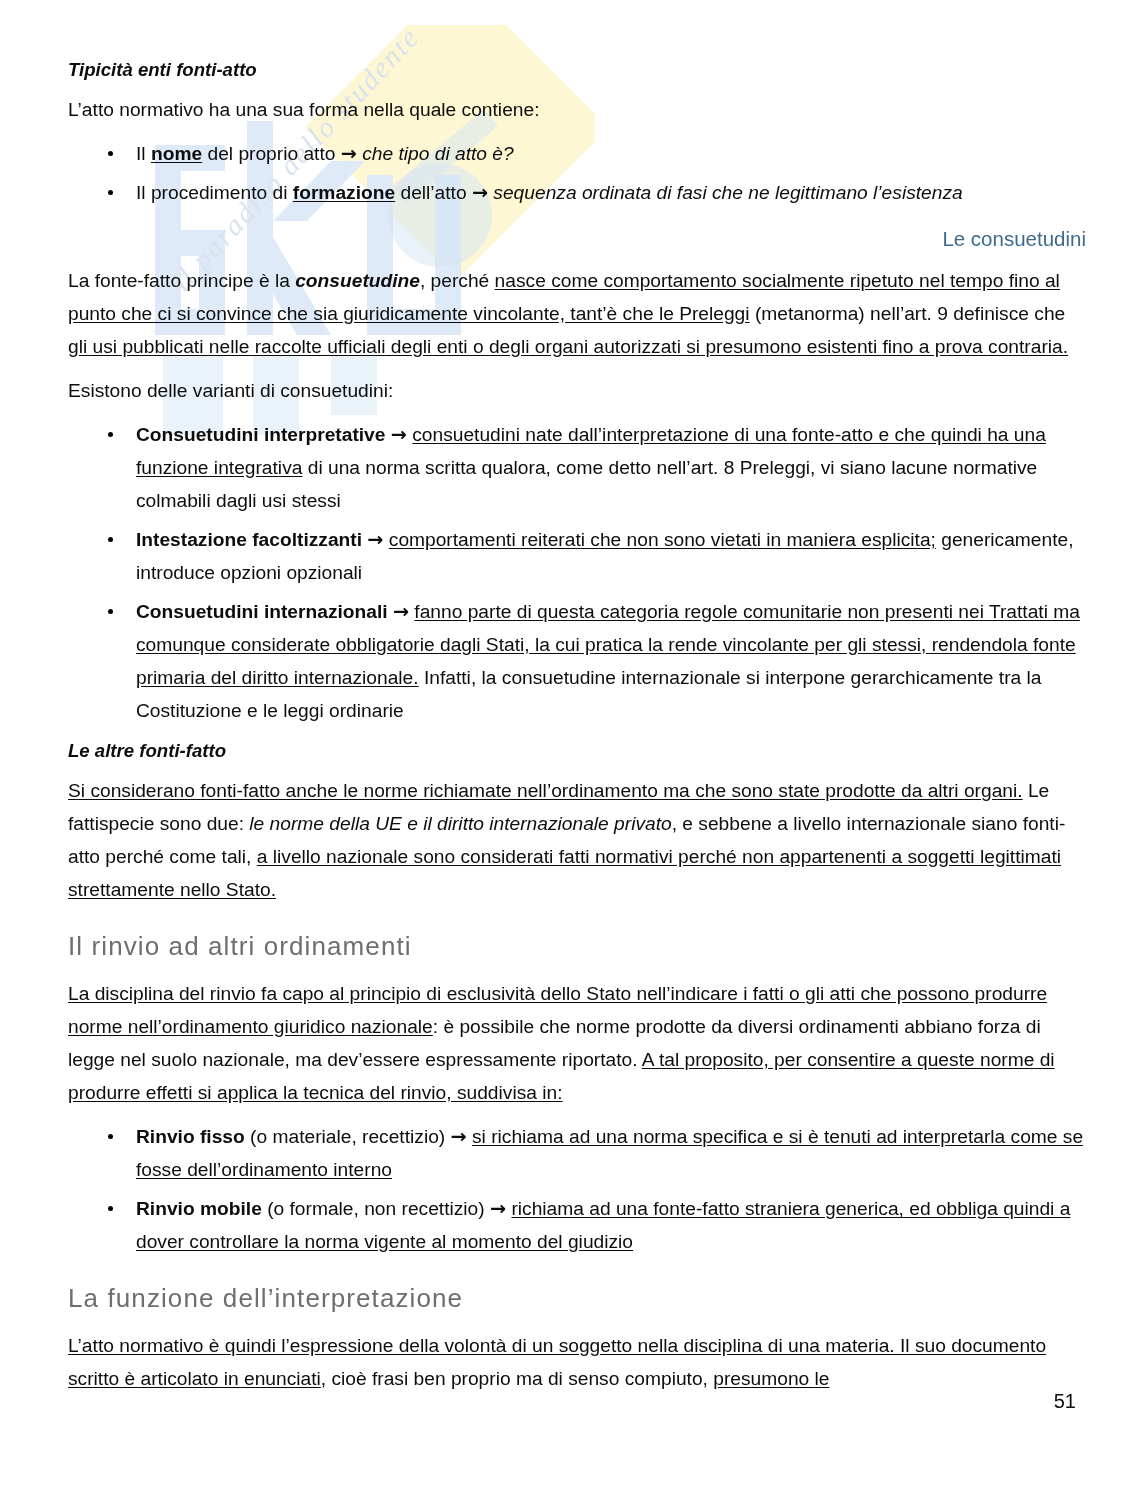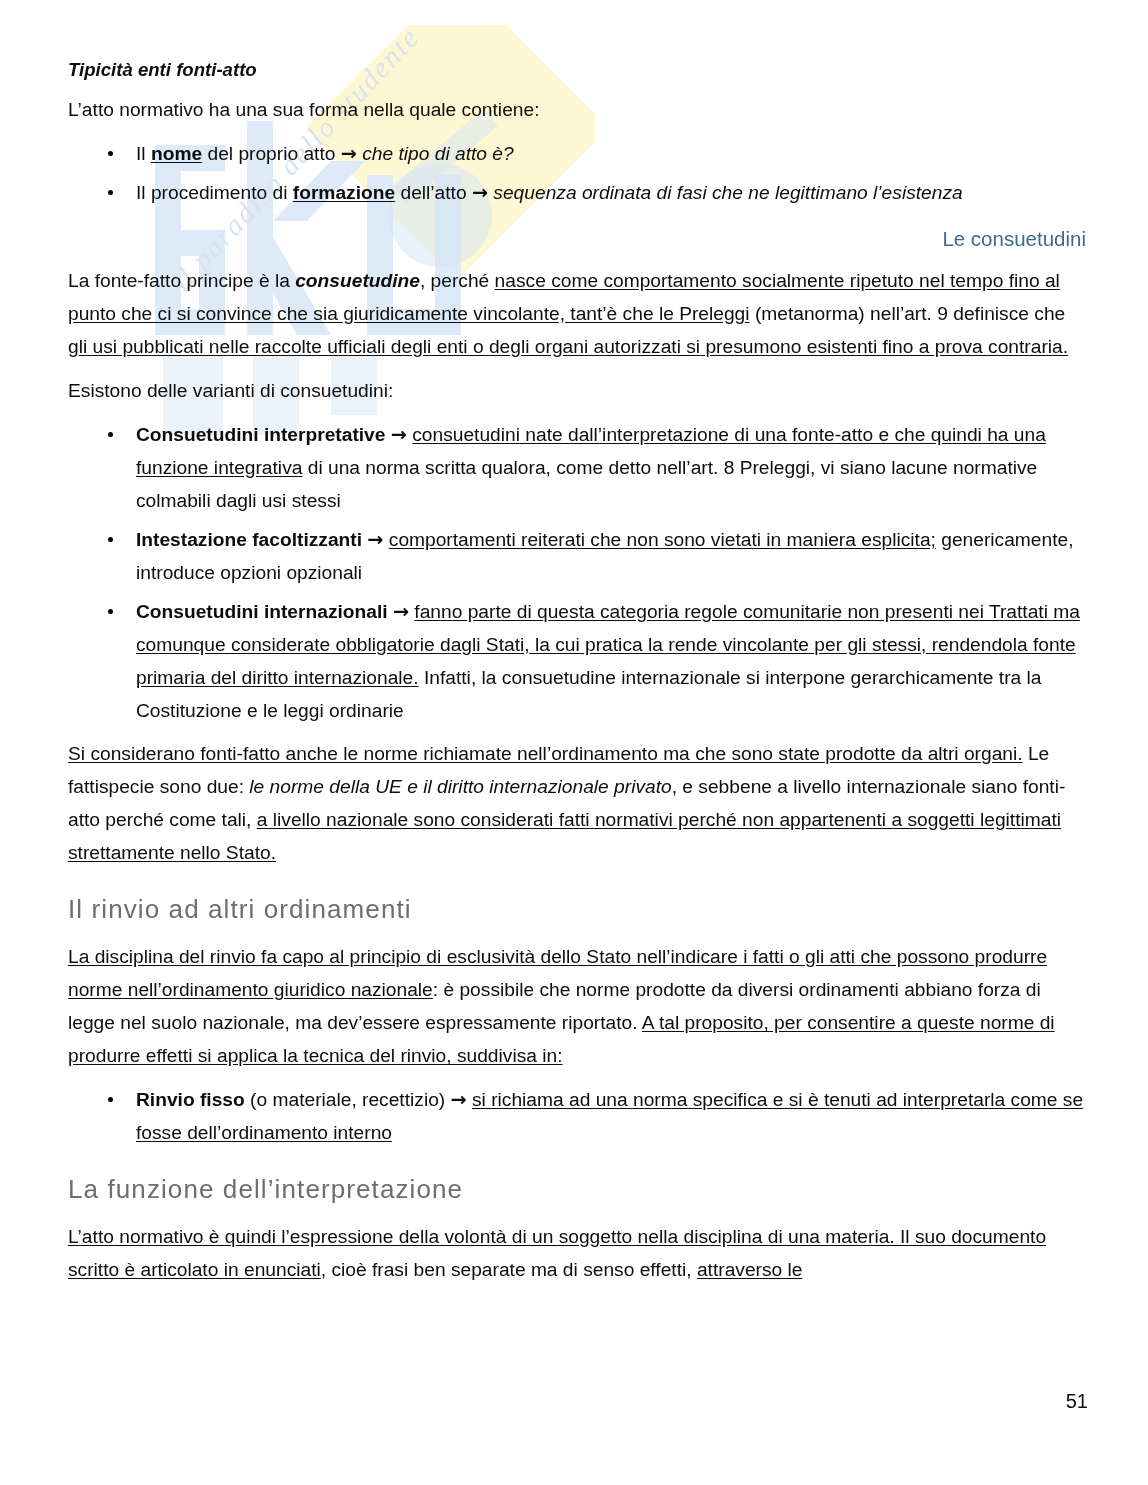--- a/index.html
+++ b/index.html
@@ -112,21 +112,21 @@
   }
 
   b, strong { font-weight: bold; }
   i, em { font-style: italic; }
   u, .u { text-decoration: underline; text-underline-offset: 2px; }
   .bu { font-weight: bold; text-decoration: underline; text-underline-offset: 2px; }
   .arrow { font-family: "DejaVu Sans", sans-serif; font-weight: bold; }
 
   .pagenum {
     position: absolute;
-    right: 60px;
+    right: 72px;
     bottom: 72px;
     font-size: 20px;
     color: #0d0d0d;
     z-index: 2;
   }
 </style>
 </head>
 <body>
 
 <div class="page">
@@ -172,24 +172,26 @@
         <li><span>Il procedimento di </span><span class="bu">formazione</span><span> dell’atto </span><span class="arrow">→</span><span> </span><i>sequenza ordinata di fasi che ne legittimano l’esistenza</i></li>
       </ul>
       <div class="h-blue">Le consuetudini</div>
       <p class="para"><span>La fonte-fatto principe è la </span><b><i>consuetudine</i></b><span>, perché </span><span class="u">nasce come comportamento socialmente ripetuto nel tempo fino al punto che ci si convince che sia giuridicamente vincolante, tant’è che le Preleggi</span><span> (metanorma) nell’art. 9 definisce che </span><span class="u">gli usi pubblicati nelle raccolte ufficiali degli enti o degli organi autorizzati si presumono esistenti fino a prova contraria.</span></p>
       <p class="para"><span>Esistono delle varianti di consuetudini:</span></p>
       <ul class="bullets">
         <li><b>Consuetudini interpretative</b><span> </span><span class="arrow">→</span><span> </span><span class="u">consuetudini nate dall’interpretazione di una fonte-atto e che quindi ha una funzione integrativa</span><span> di una norma scritta qualora, come detto nell’art. 8 Preleggi, vi siano lacune normative colmabili dagli usi stessi</span></li>
         <li><b>Intestazione facoltizzanti</b><span> </span><span class="arrow">→</span><span> </span><span class="u">comportamenti reiterati che non sono vietati in maniera esplicita;</span><span> genericamente, introduce opzioni opzionali</span></li>
         <li><b>Consuetudini internazionali</b><span> </span><span class="arrow">→</span><span> </span><span class="u">fanno parte di questa categoria regole comunitarie non presenti nei Trattati ma comunque considerate obbligatorie dagli Stati, la cui pratica la rende vincolante per gli stessi, rendendola fonte primaria del diritto internazionale.</span><span> Infatti, la consuetudine internazionale si interpone gerarchicamente tra la Costituzione e le leggi ordinarie</span></li>
       </ul>
+      <div class="mini-head">Le altre fonti-fatto</div>
       <p class="para"><span class="u">Si considerano fonti-fatto anche le norme richiamate nell’ordinamento ma che sono state prodotte da altri organi.</span><span> Le fattispecie sono due: </span><i>le norme della UE e il diritto internazionale privato</i><span>, e sebbene a livello internazionale siano fonti-atto perché come tali, </span><span class="u">a livello nazionale sono considerati fatti normativi perché non appartenenti a soggetti legittimati strettamente nello Stato.</span></p>
       <div class="h-gray">Il rinvio ad altri ordinamenti</div>
       <p class="para"><span class="u">La disciplina del rinvio fa capo al principio di esclusività dello Stato nell’indicare i fatti o gli atti che possono produrre norme nell’ordinamento giuridico nazionale</span><span>: è possibile che norme prodotte da diversi ordinamenti abbiano forza di legge nel suolo nazionale, ma dev’essere espressamente riportato. </span><span class="u">A tal proposito, per consentire a queste norme di produrre effetti si applica la tecnica del rinvio, suddivisa in:</span></p>
       <ul class="bullets">
         <li><b>Rinvio fisso</b><span> (o materiale, recettizio) </span><span class="arrow">→</span><span> </span><span class="u">si richiama ad una norma specifica e si è tenuti ad interpretarla come se fosse dell’ordinamento interno</span></li>
+        <li><b>Rinvio mobile</b><span> (o formale, non recettizio) </span><span class="arrow">→</span><span> </span><span class="u">richiama ad una fonte-fatto straniera generica, ed obbliga quindi a dover controllare la norma vigente al momento del giudizio</span></li>
       </ul>
       <div class="h-gray">La funzione dell’interpretazione</div>
-      <p class="para"><span class="u">L’atto normativo è quindi l’espressione della volontà di un soggetto nella disciplina di una materia. Il suo documento scritto è articolato in enunciati</span><span>, cioè frasi ben separate ma di senso effetti, </span><span class="u">attraverso le</span></p>
+      <p class="para"><span class="u">L’atto normativo è quindi l’espressione della volontà di un soggetto nella disciplina di una materia. Il suo documento scritto è articolato in enunciati</span><span>, cioè frasi ben proprio ma di senso compiuto, </span><span class="u">presumono le</span></p>
     </div>
 
   <div class="pagenum">51</div>
 </div>
 
 </body></html>

